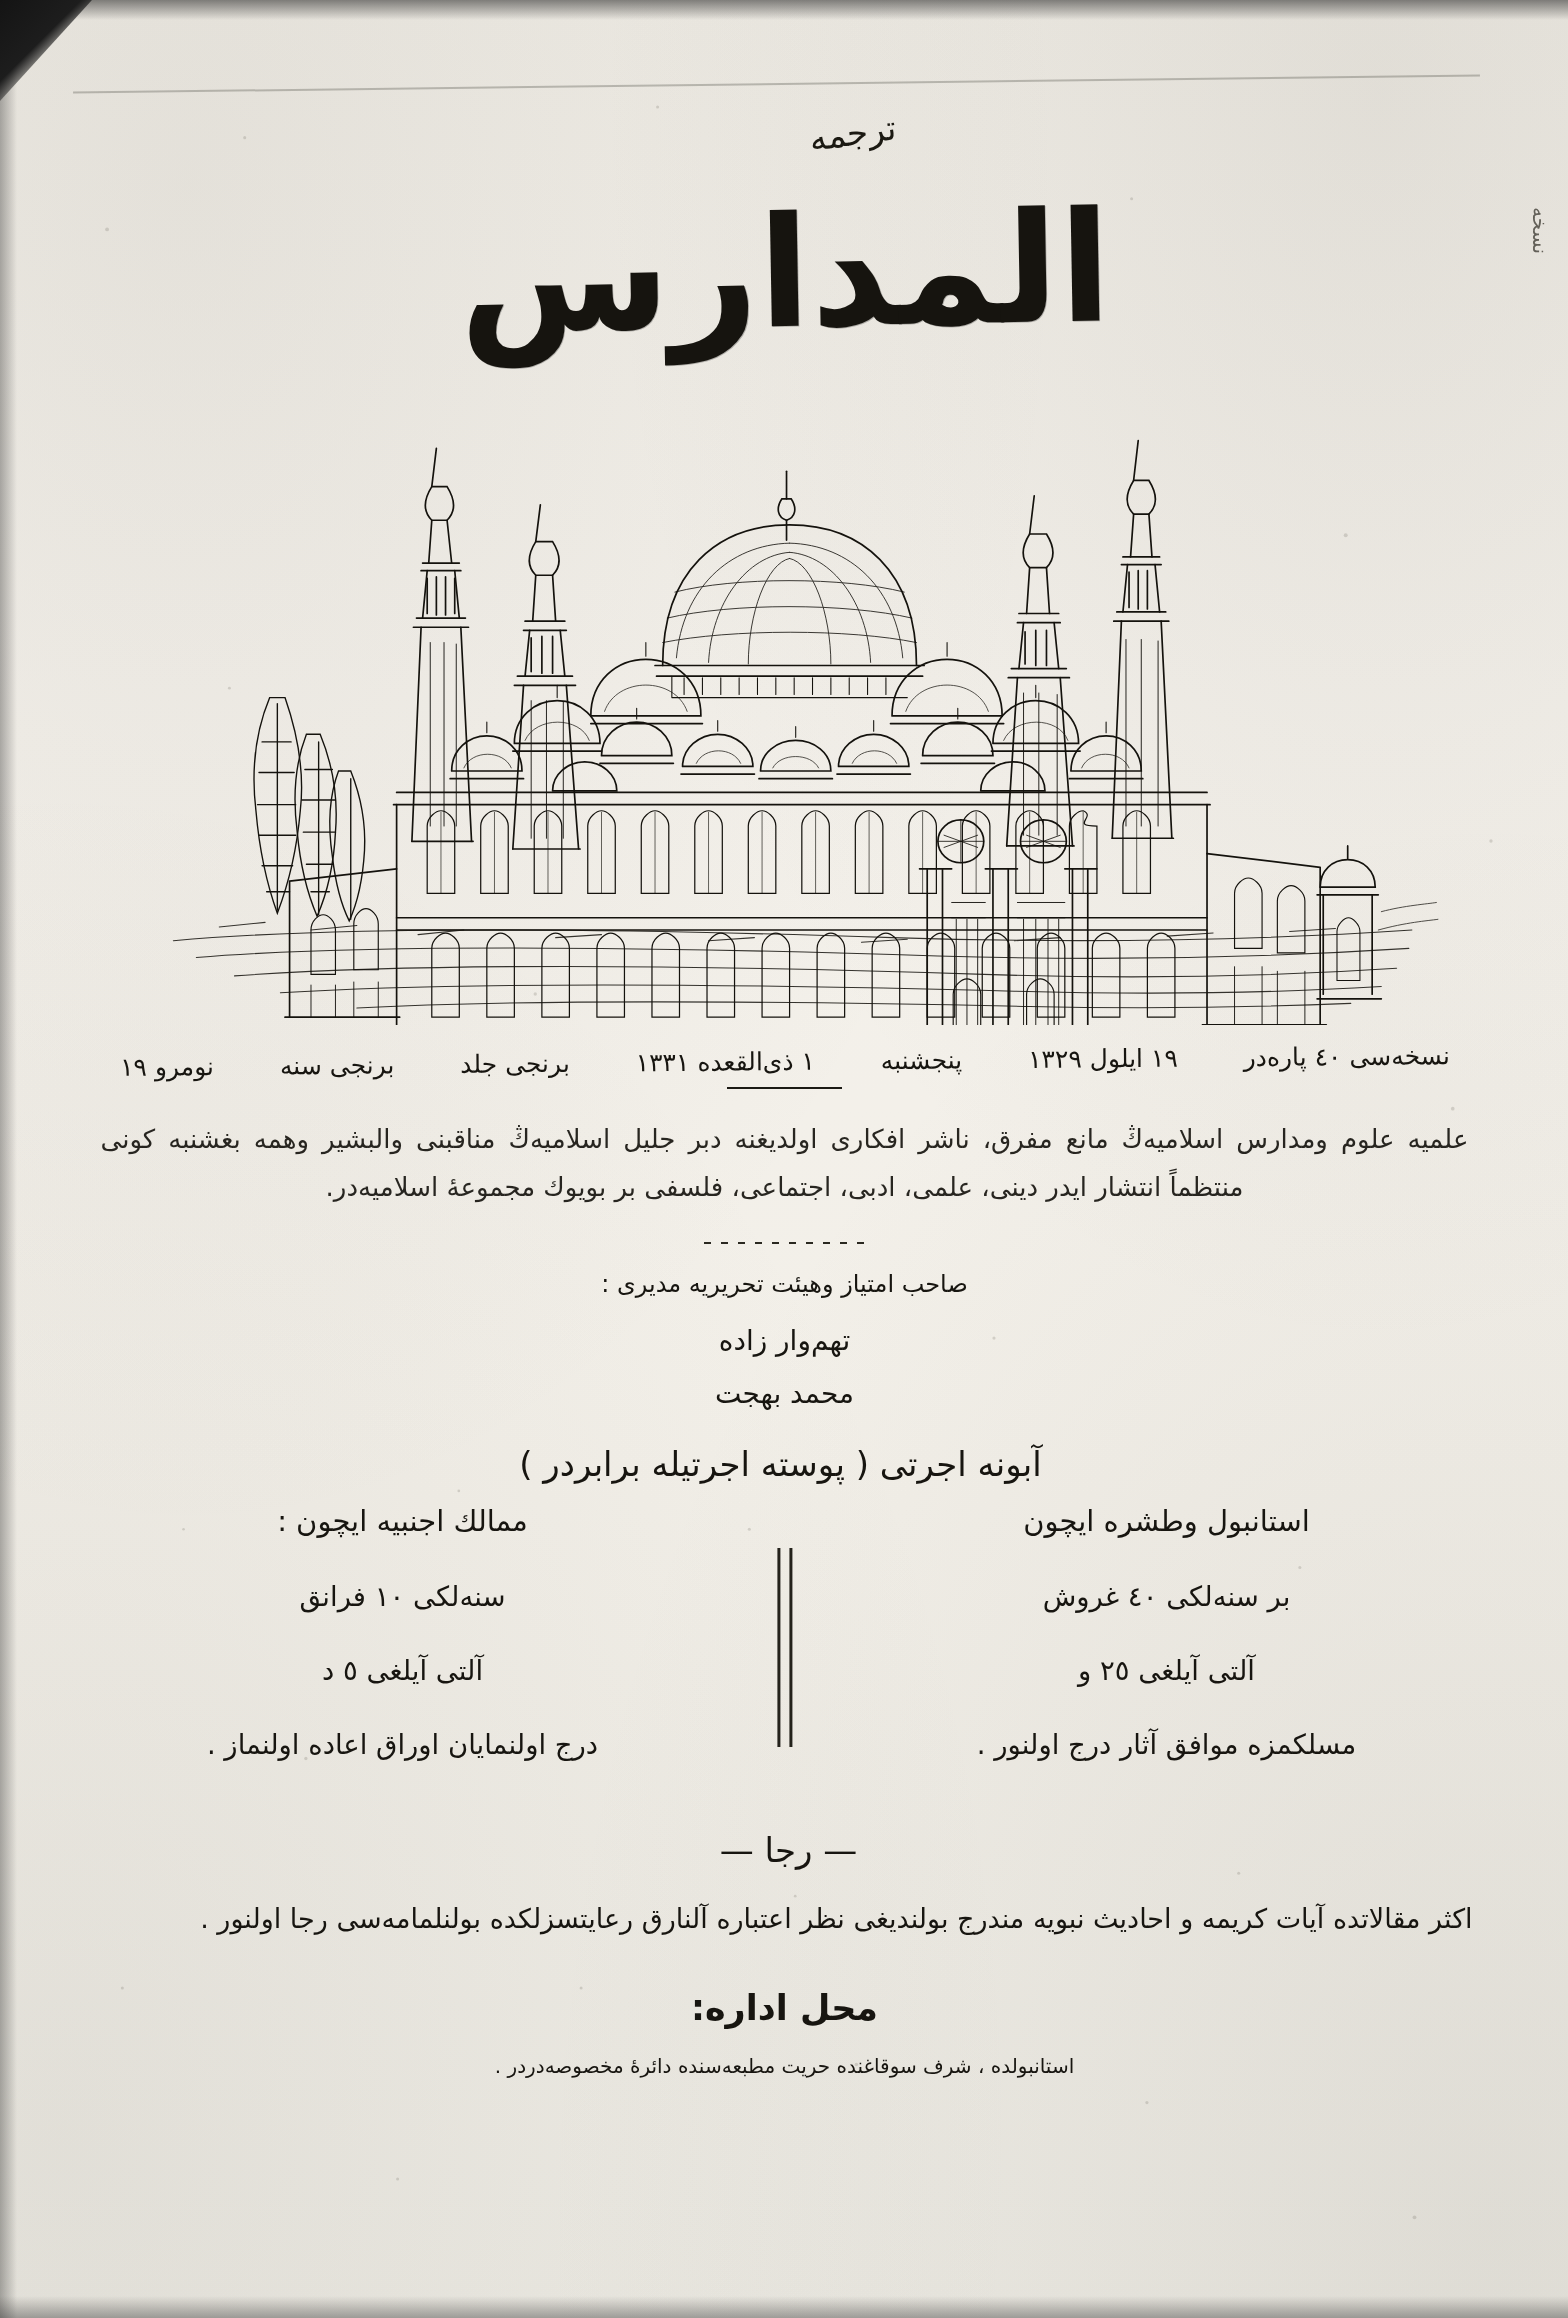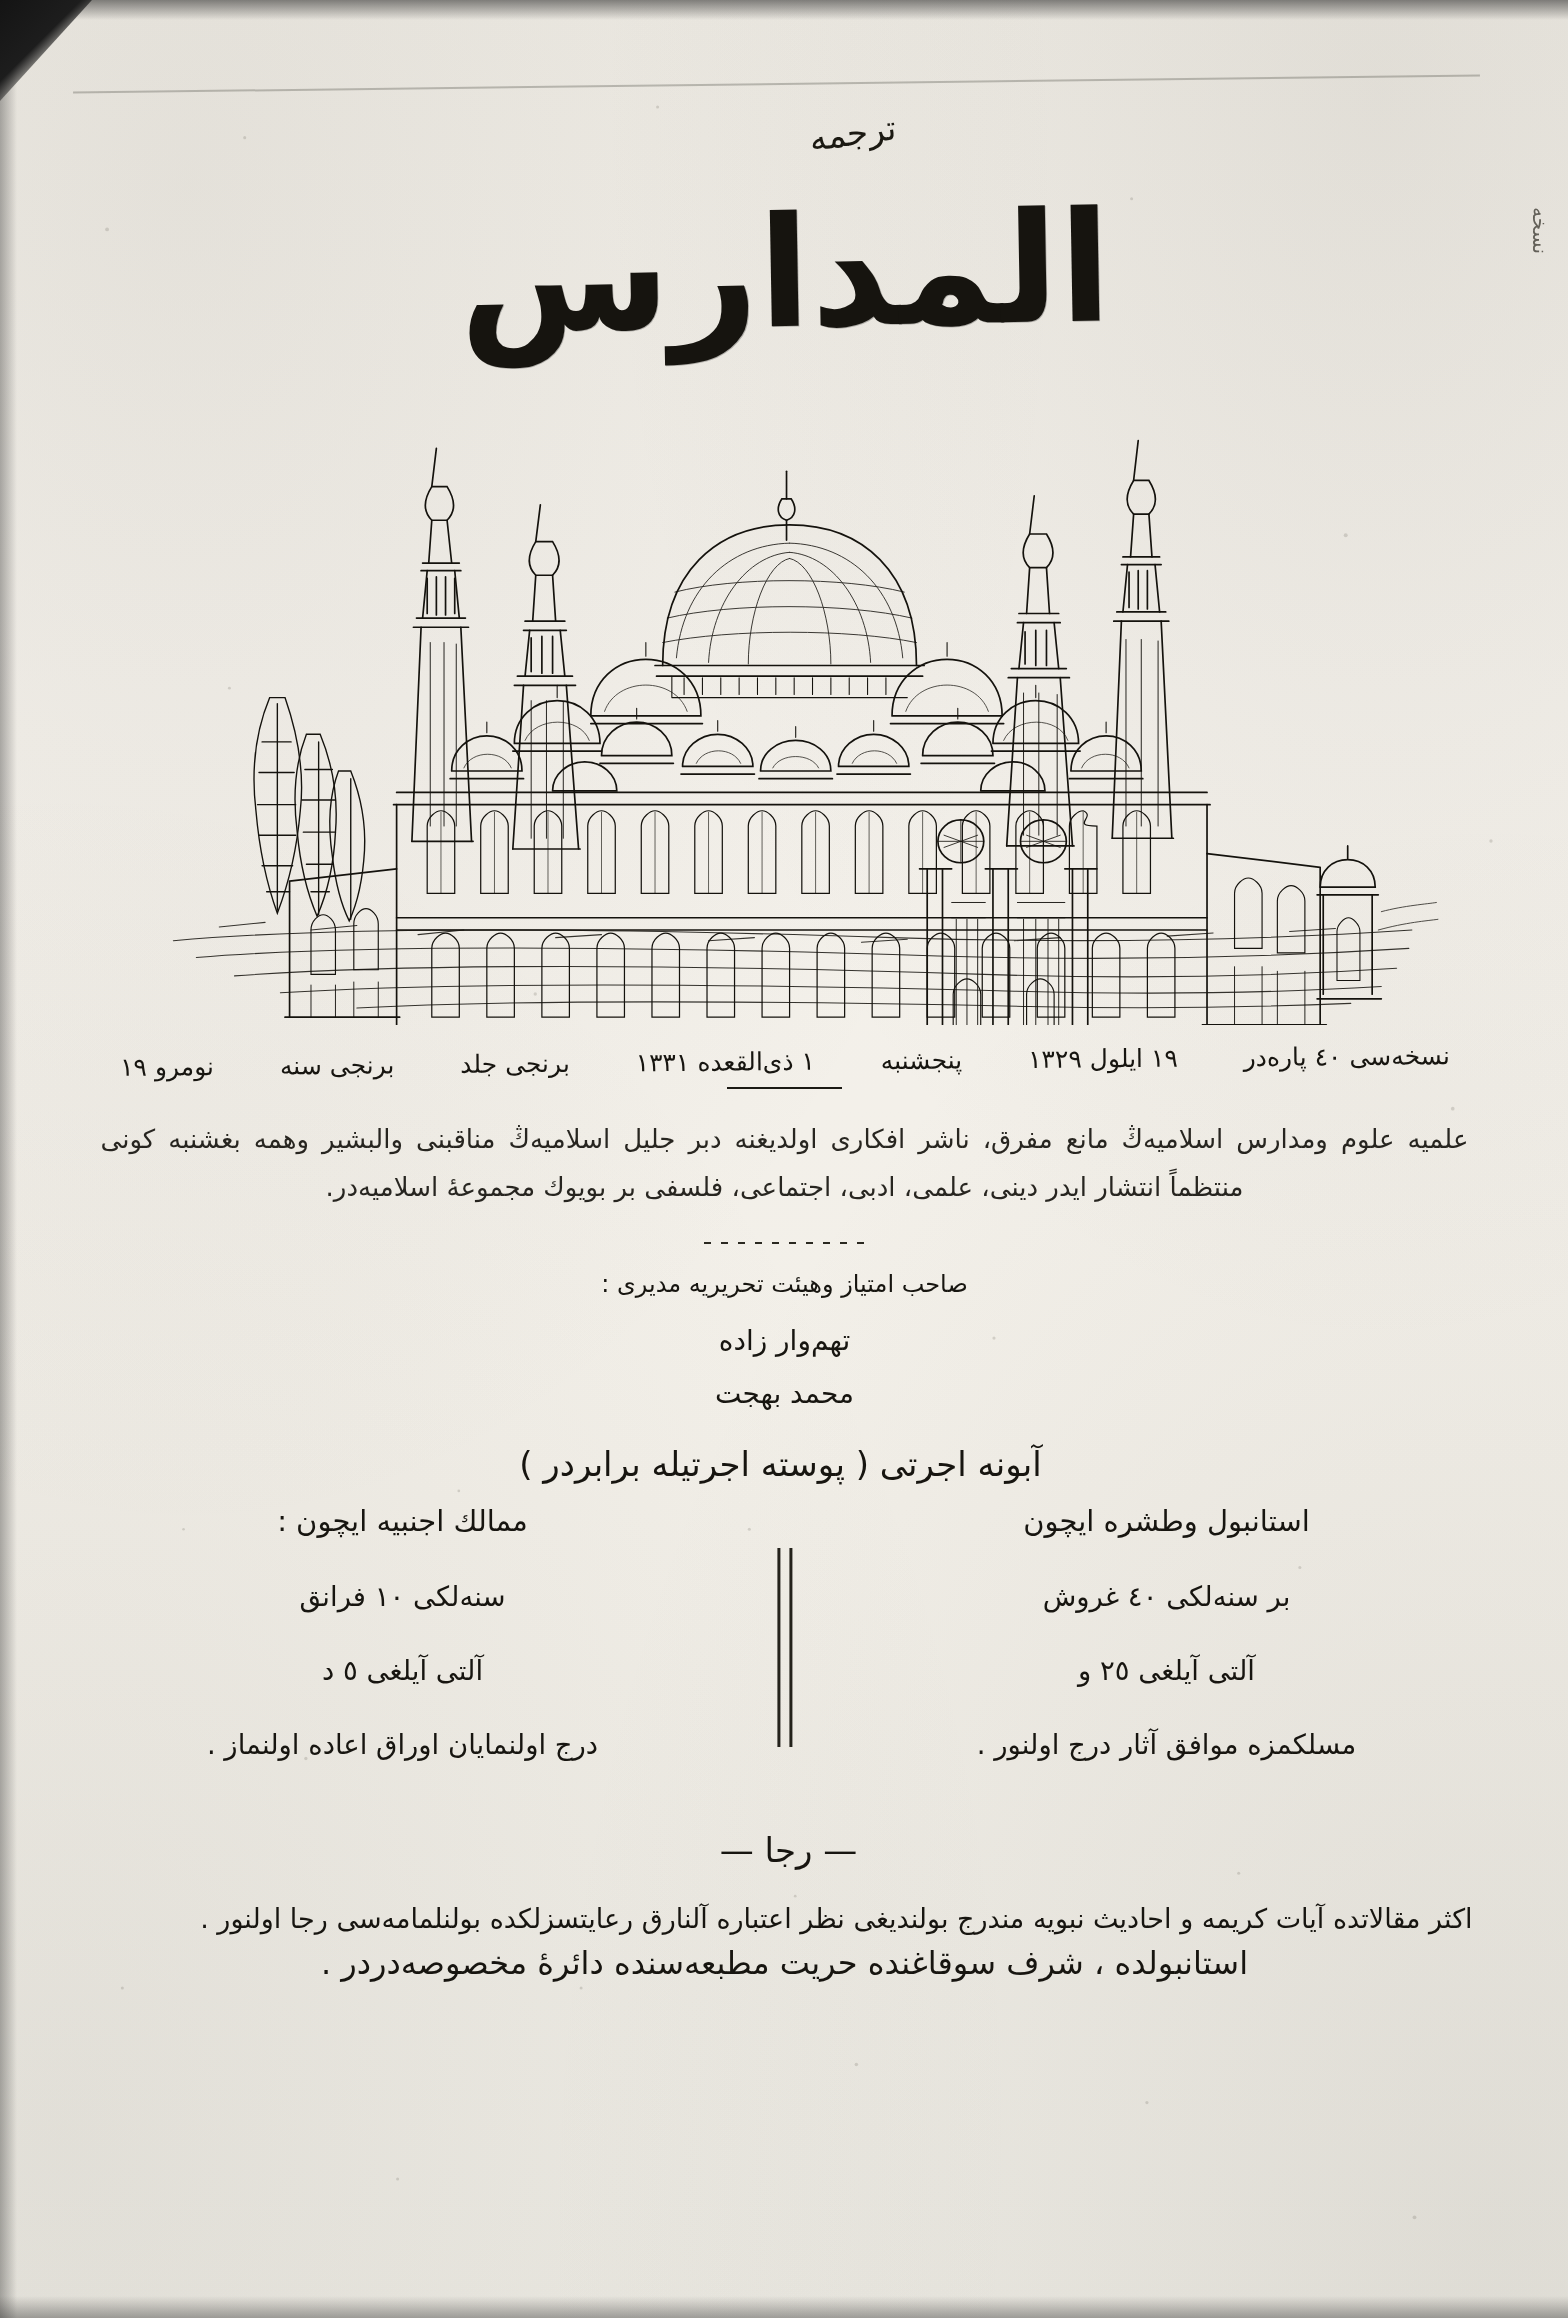--- a/index.html
+++ b/index.html
@@ -239,21 +239,21 @@
     direction: rtl;
     text-align: right;
   }
   .office-title {
     font-size: 35px;
     margin: 44px 0 26px 0;
     direction: rtl;
     font-weight: bold;
   }
   .office-addr {
-    font-size: 32px;
+    font-size: 20px;
     direction: rtl;
   }
   .ink-fade { opacity: 0.92; }
 </style>
 </head>
 <body>
 
 <div class="page">
 
   <div class="paper-noise"></div>
@@ -603,17 +603,18 @@
         <div class="head">ممالك اجنبیه ایچون :</div>
         <div class="row">سنه‌لكی ١٠ فرانق</div>
         <div class="row">آلتی آیلغی ٥ د</div>
         <div class="row">درج اولنمایان اوراق اعاده اولنماز .</div>
       </div>
     </div>
 
     <div class="rtl reja">— رجا —</div>
     <div class="rtl reja-note">اكثر مقالاتده آیات كریمه و احادیث نبویه مندرج بولندیغی نظر اعتباره آلنارق رعایتسزلكده بولنلمامه‌سی رجا اولنور .</div>
 
+    <div class="rtl office-title">محل اداره:</div>
     <div class="rtl office-addr">استانبولده ، شرف سوقاغنده حریت مطبعه‌سنده دائرهٔ مخصوصه‌دردر .</div>
   </div>
 
 </div>
 
 
 </body></html>

